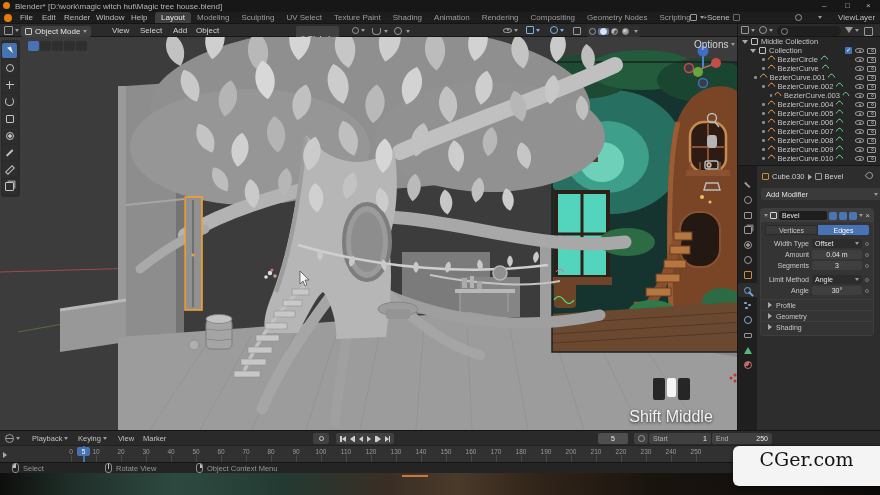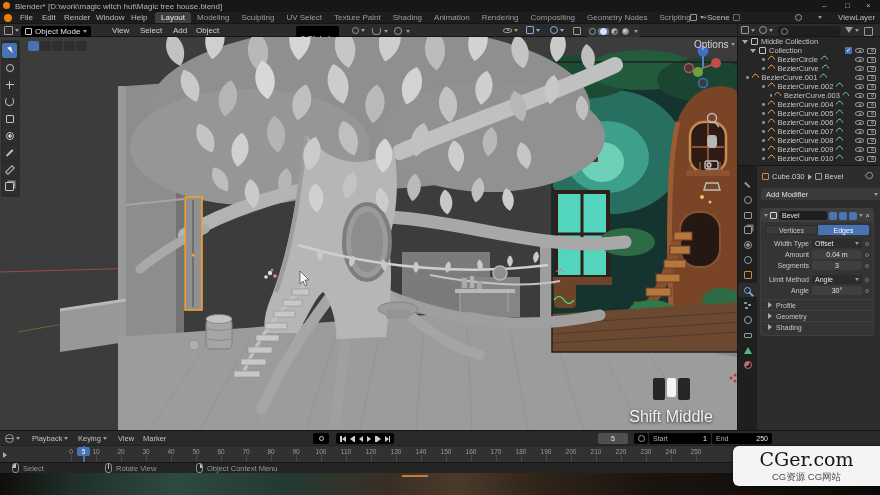--- a/index.html
+++ b/index.html
@@ -7,21 +7,21 @@
        font-family:"Liberation Sans",sans-serif;color:#c8c8c8;-webkit-font-smoothing:antialiased}
   .ab{position:absolute}
   .fx{display:flex;align-items:center}
   .tx{white-space:nowrap}
   
   .titlebar{left:0;top:0;width:880px;height:12px;background:#171717;font-size:8px;color:#b5b5b5}
   .menubar{left:0;top:12px;width:880px;height:11px;background:#1d1d1d;font-size:8px;color:#bdbdbd}
   .row2{left:0;top:23px;width:880px;height:14px;background:#2b2b2b;border-top:1px solid #161616;border-bottom:1px solid #161616;box-sizing:border-box;font-size:8px}
   .tab{padding:1px 6px;color:#9d9d9d;border-radius:3px 3px 0 0}
   .tab.active{background:#3f3f3f;color:#e8e8e8}
-  .pill{background:#000000;border-radius:2px}
+  .pill{background:#404040;border-radius:2px}
   .chev{width:0;height:0;border-left:2.5px solid transparent;border-right:2.5px solid transparent;border-top:3.5px solid #9a9a9a;display:inline-block}
   .chev.blue{border-top-color:#7fb0e8}
   
   .sq{width:8px;height:8px;border:1px solid #9a9a9a;border-radius:1px;box-sizing:border-box;display:inline-block}
   .cir{width:8px;height:8px;border:1px solid #9a9a9a;border-radius:50%;box-sizing:border-box;display:inline-block}
   .dotg{width:2.5px;height:2.5px;border-radius:50%;background:#8f8f8f;display:inline-block}
   .ic-eye{display:inline-block;width:9px;height:5px;border:1px solid #9c9c9c;border-radius:50%;position:relative;box-sizing:border-box}
   .ic-eye::after{content:"";position:absolute;left:2.5px;top:0.5px;width:2px;height:2px;border-radius:50%;background:#9c9c9c}
   .ic-cam{display:inline-block;width:9px;height:6px;border:1px solid #9c9c9c;border-radius:1px;position:relative;box-sizing:border-box}
   .ic-cam::after{content:"";position:absolute;left:2.5px;top:0.5px;width:3px;height:3px;border-radius:50%;border:1px solid #9c9c9c;box-sizing:border-box}
@@ -518,21 +518,21 @@
         <span class="dotg"></span>
         <span class="ic-curve"></span>
         <span>BezierCurve</span>
         <span class="ic-curve g"></span>
         <span class="spacer"></span>
         <span class="ricons">
           <span class="ic-eye"></span>
           <span class="ic-cam"></span>
         </span>
       </div>
-    <div class="orow" style="padding-left:8px">
+    <div class="orow" style="padding-left:16px">
         <span class="dotg"></span>
         <span class="ic-curve"></span>
         <span>BezierCurve.001</span>
         <span class="ic-curve g"></span>
         <span class="spacer"></span>
         <span class="ricons">
           <span class="ic-eye"></span>
           <span class="ic-cam"></span>
         </span>
       </div>
@@ -871,16 +871,15 @@
         <span>Object Context Menu</span>
       </span>
   </div>
 
   <div class="ab bstrip">
     <span class="ab" style="left:402px;top:2px;width:26px;height:2px;background:#c87a3a;filter:blur(.5px)"></span>
   </div>
 
   <div class="ab watermark">
     <div class="wm-title">CGer.com</div>
-    <div class="wm-sub">CG资源 CG网站</div>
   </div>
 
 </div>
 
 </body></html>

